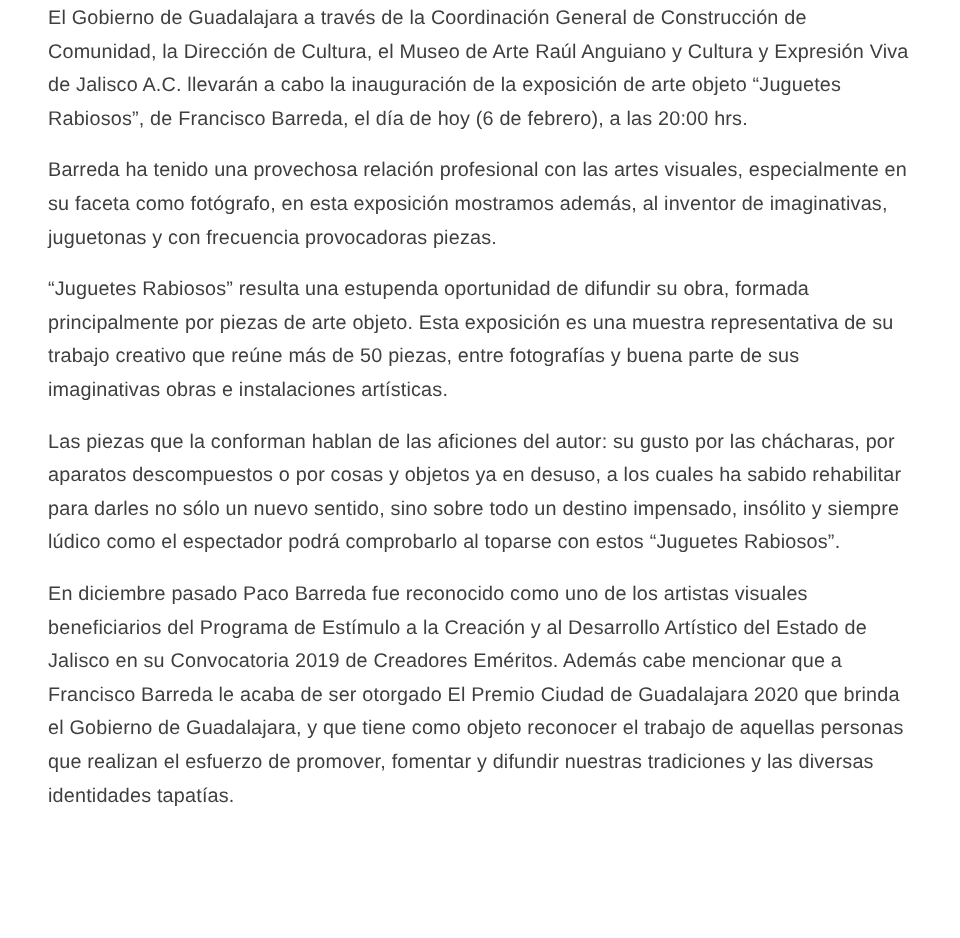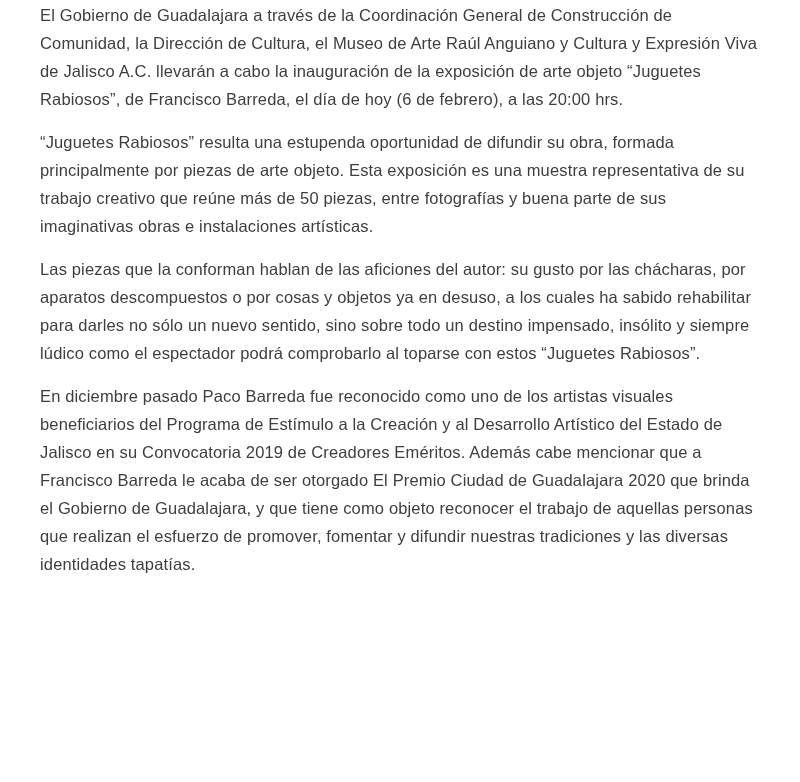--- a/index.html
+++ b/index.html
@@ -24,17 +24,18 @@
     margin: 0 0 15px 0;
     text-align: left;
   }
 </style>
 </head>
 <body>
 
 <main class="page">
   <article class="article-body">
     <p>El Gobierno de Guadalajara a través de la Coordinación General de Construcción de Comunidad, la Dirección de Cultura, el Museo de Arte Raúl Anguiano y Cultura y Expresión Viva de Jalisco A.C. llevarán a cabo la inauguración de la exposición de arte objeto “Juguetes Rabiosos”, de Francisco Barreda, el día de hoy (6 de febrero), a las 20:00 hrs.</p>
+    <p>Barreda ha tenido una provechosa relación profesional con las artes visuales, especialmente en su faceta como fotógrafo, en esta exposición mostramos además, al inventor de imaginativas, juguetonas y con frecuencia provocadoras piezas.</p>
     <p>“Juguetes Rabiosos” resulta una estupenda oportunidad de difundir su obra, formada principalmente por piezas de arte objeto. Esta exposición es una muestra representativa de su trabajo creativo que reúne más de 50 piezas, entre fotografías y buena parte de sus imaginativas obras e instalaciones artísticas.</p>
     <p>Las piezas que la conforman hablan de las aficiones del autor: su gusto por las chácharas, por aparatos descompuestos o por cosas y objetos ya en desuso, a los cuales ha sabido rehabilitar para darles no sólo un nuevo sentido, sino sobre todo un destino impensado, insólito y siempre lúdico como el espectador podrá comprobarlo al toparse con estos “Juguetes Rabiosos”.</p>
     <p>En diciembre pasado Paco Barreda fue reconocido como uno de los artistas visuales beneficiarios del Programa de Estímulo a la Creación y al Desarrollo Artístico del Estado de Jalisco en su Convocatoria 2019 de Creadores Eméritos. Además cabe mencionar que a Francisco Barreda le acaba de ser otorgado El Premio Ciudad de Guadalajara 2020 que brinda el Gobierno de Guadalajara, y que tiene como objeto reconocer el trabajo de aquellas personas que realizan el esfuerzo de promover, fomentar y difundir nuestras tradiciones y las diversas identidades tapatías.</p>
   </article>
 </main>
 
 </body></html>

